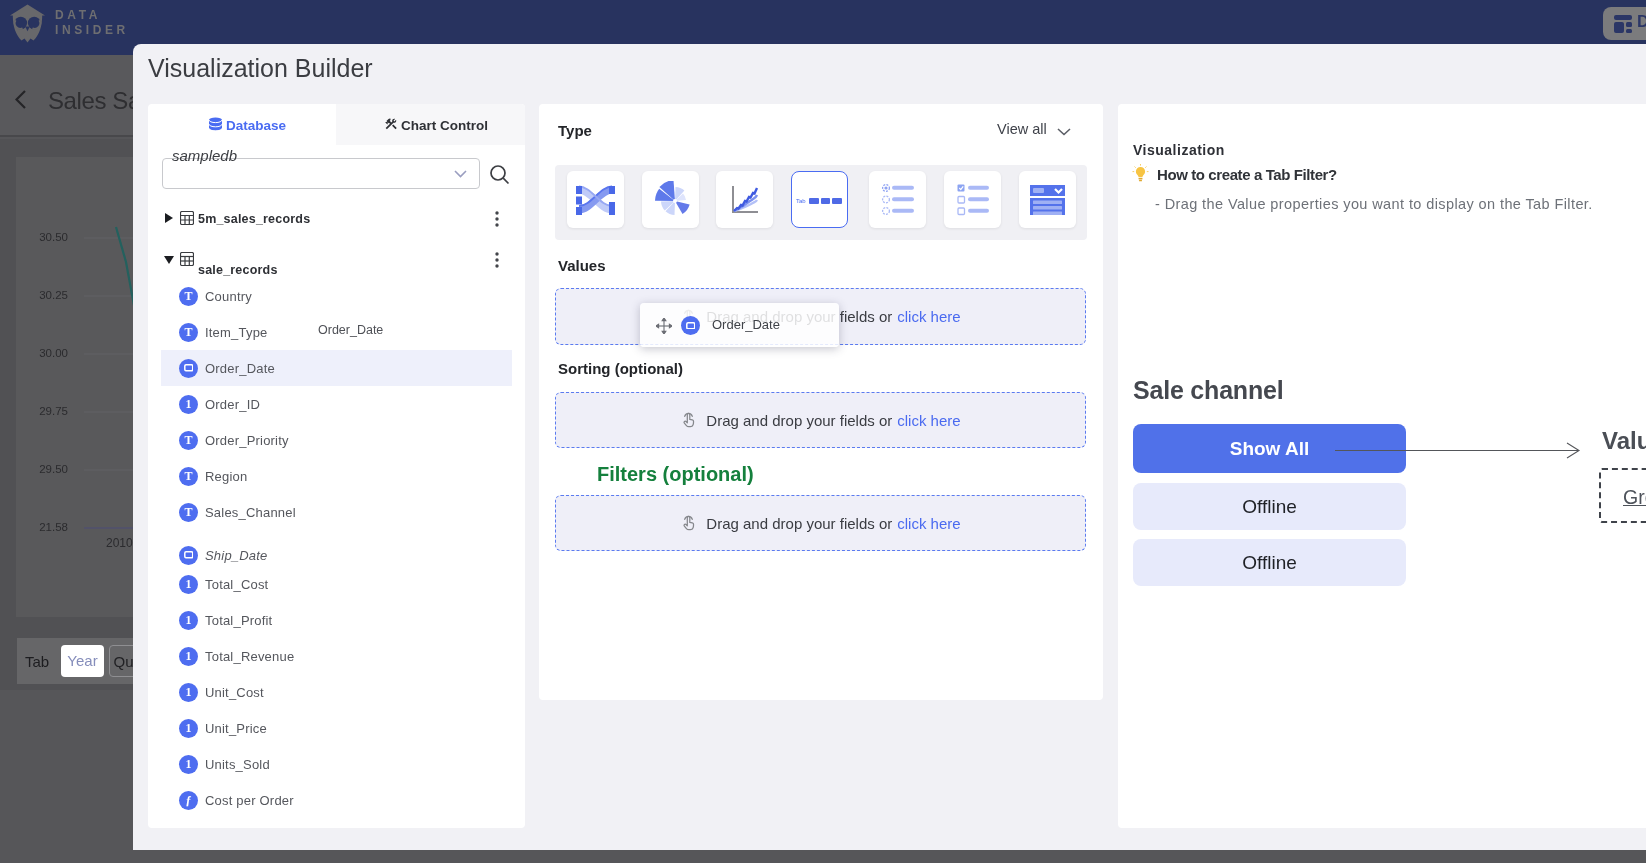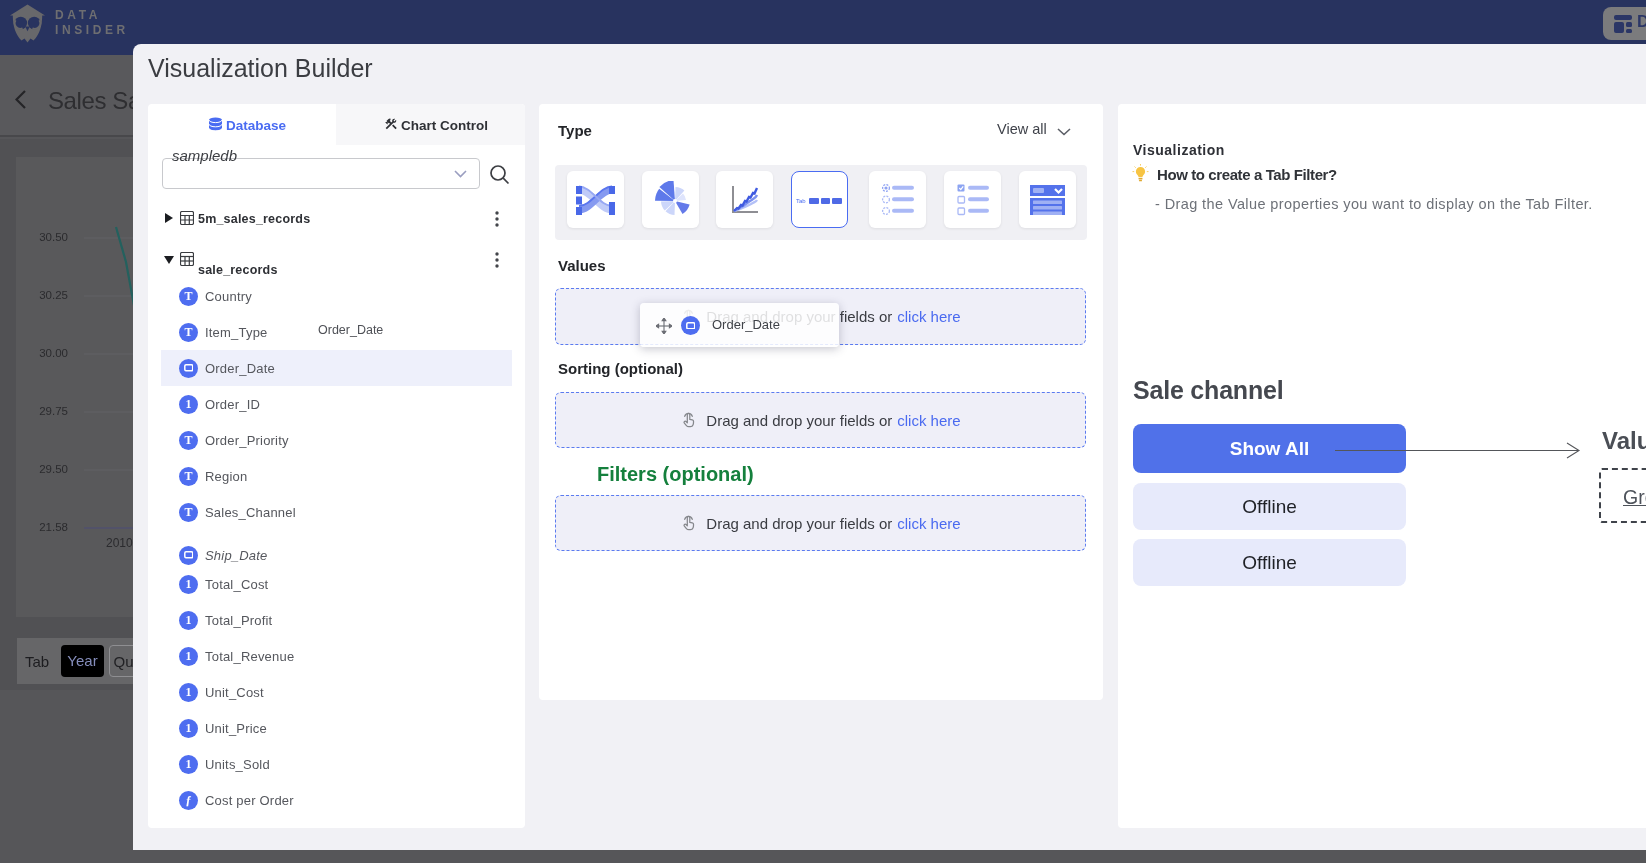--- a/index.html
+++ b/index.html
@@ -54,21 +54,21 @@
     <line x1="0" y1="197" x2="60" y2="197" stroke="#626266" stroke-width="1"></line>
     <line x1="0" y1="255" x2="60" y2="255" stroke="#626266" stroke-width="1"></line>
     <line x1="0" y1="313" x2="60" y2="313" stroke="#626266" stroke-width="1"></line>
     <line x1="0" y1="371" x2="60" y2="371" stroke="#50506e" stroke-width="1.5"></line>
     <path d="M32,70 L42,105 L49,143 L56,180" stroke="#23615e" stroke-width="2.2" fill="none"></path>
   </svg>
   <div class="abs" style="left:106px;top:536px;color:#2b2b2e;font-size:12px;">2010</div>
 
   <div class="abs" style="left:17px;top:638px;width:600px;height:46px;background:#666668;"></div>
   <div class="abs" style="left:25px;top:653px;color:#1d1d20;font-size:15px;">Tab</div>
-  <div class="abs" style="left:61px;top:645px;width:43px;height:32px;background:#000000;border-radius:4px;color:#858dbb;font-size:15px;text-align:center;line-height:32px;">Year</div>
+  <div class="abs" style="left:61px;top:645px;width:43px;height:32px;background:#ffffff;border-radius:4px;color:#858dbb;font-size:15px;text-align:center;line-height:32px;">Year</div>
   <div class="abs" style="left:109px;top:645px;width:60px;height:32px;background:#666668;border:1px solid #8f8f92;border-radius:4px;color:#212124;font-size:15px;text-align:center;line-height:32px;">Quarter</div>
 
   <div class="abs" style="left:0;top:690px;width:1646px;height:173px;background:#565659;"></div>
 </div>
 
 <div class="abs" id="modal" style="left:133px;top:44px;width:1513px;height:806px;background:#f1f1f5;border-radius:8px 0 0 0;">
 
   <div class="abs" style="left:15px;top:10px;color:#3b3d42;font-size:25px;">Visualization Builder</div>
 
   <div class="abs" id="leftcard" style="left:15px;top:60px;width:377px;height:724px;background:#fff;border-radius:4px;overflow:hidden;text-align:center;">

